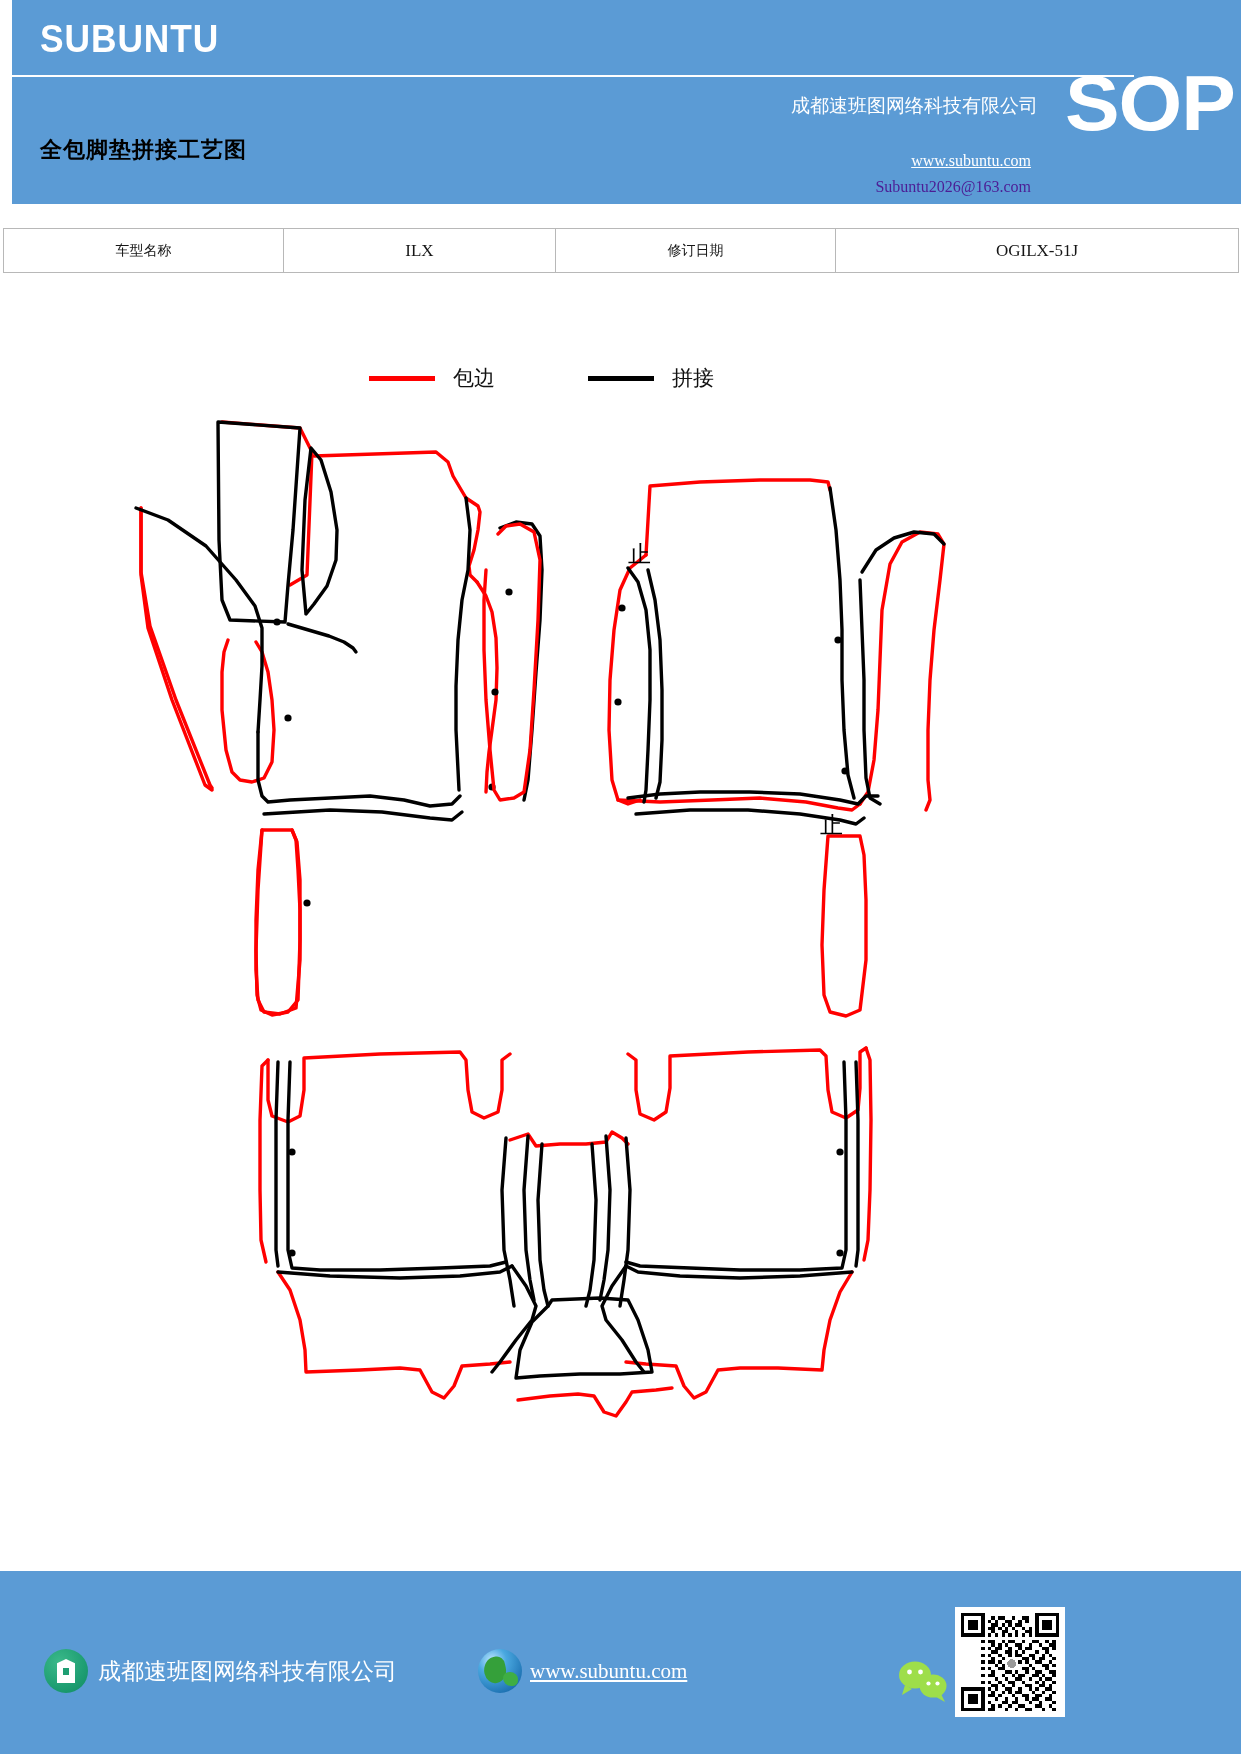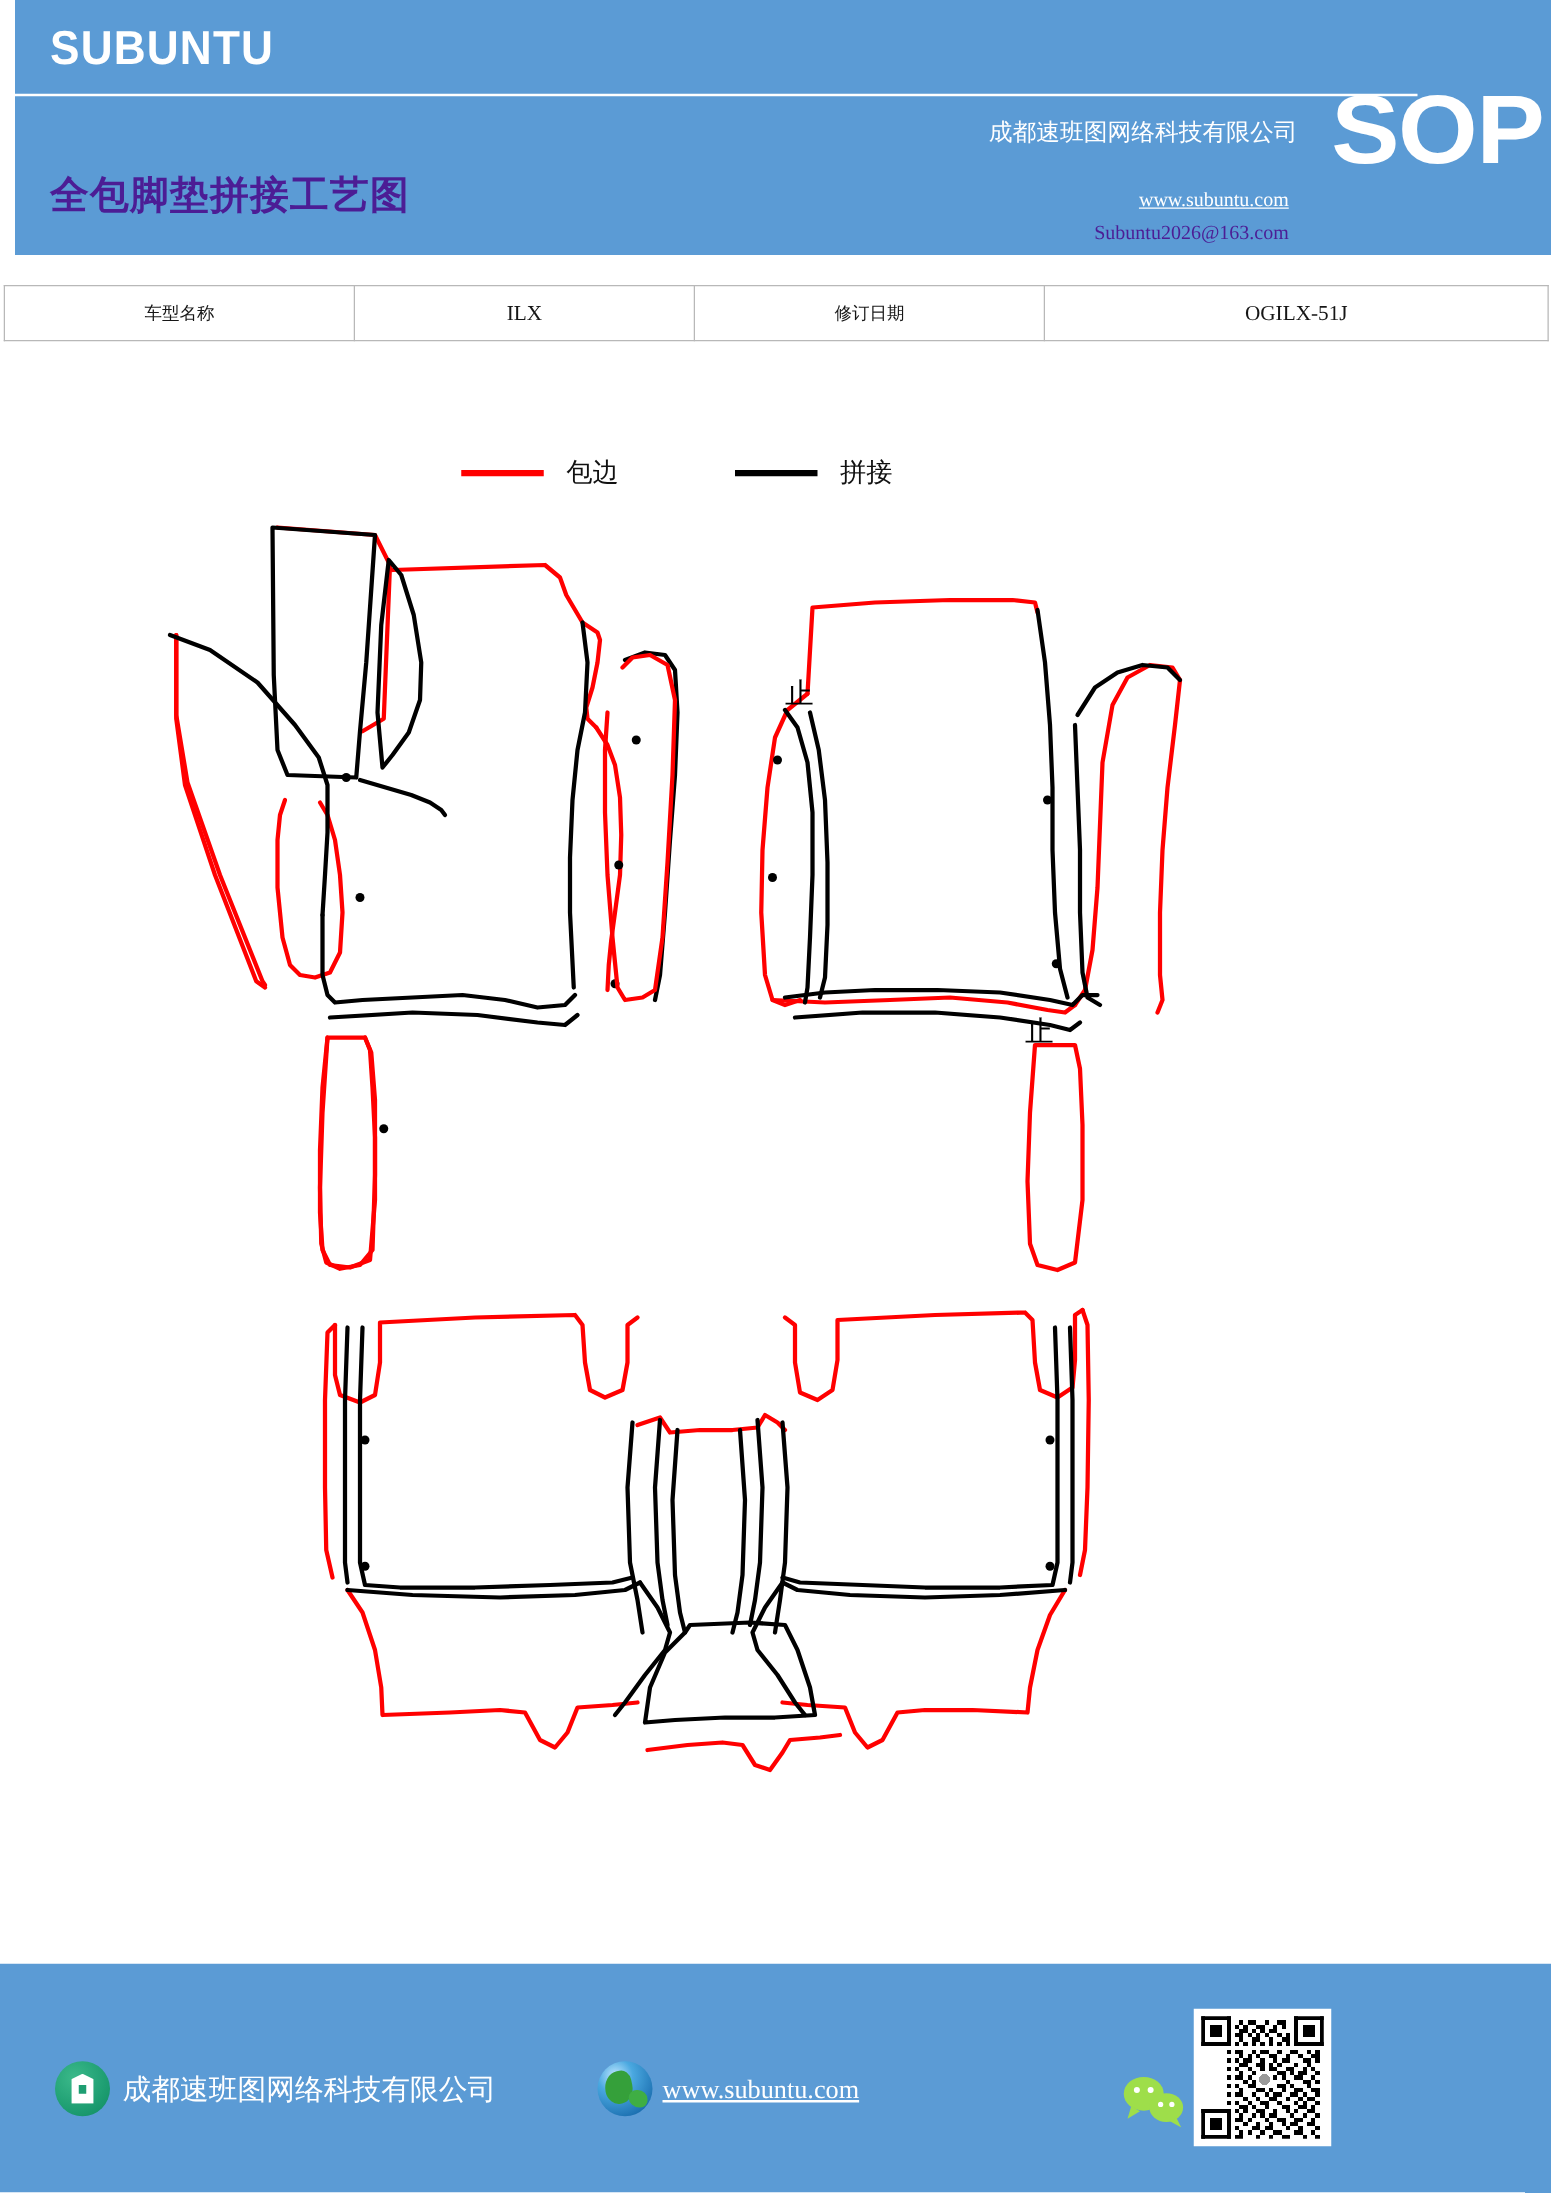--- a/index.html
+++ b/index.html
@@ -22,21 +22,21 @@
     letter-spacing: 1px; font-family: "Liberation Sans", sans-serif;
     transform: scaleX(0.93);
     transform-origin: left center;
   }
   .header-rule {
     position: absolute; left: 0px; top: 75px; width: 1122px; height: 2px;
     background: #ffffff;
   }
   .doc-title {
     position: absolute; left: 28px; top: 135px;
-    color: #4c1d95; font-size: 31px; font-weight: bold;
+    color: #000000; font-size: 22px; font-weight: bold;
     font-family: "Liberation Sans", sans-serif;
     letter-spacing: 1px;
   }
   .company-top {
     position: absolute; right: 215px; top: 93px;
     color: #ffffff; font-size: 19px;
     font-family: "Liberation Serif", serif;
     white-space: nowrap;
   }
   .site-link {

